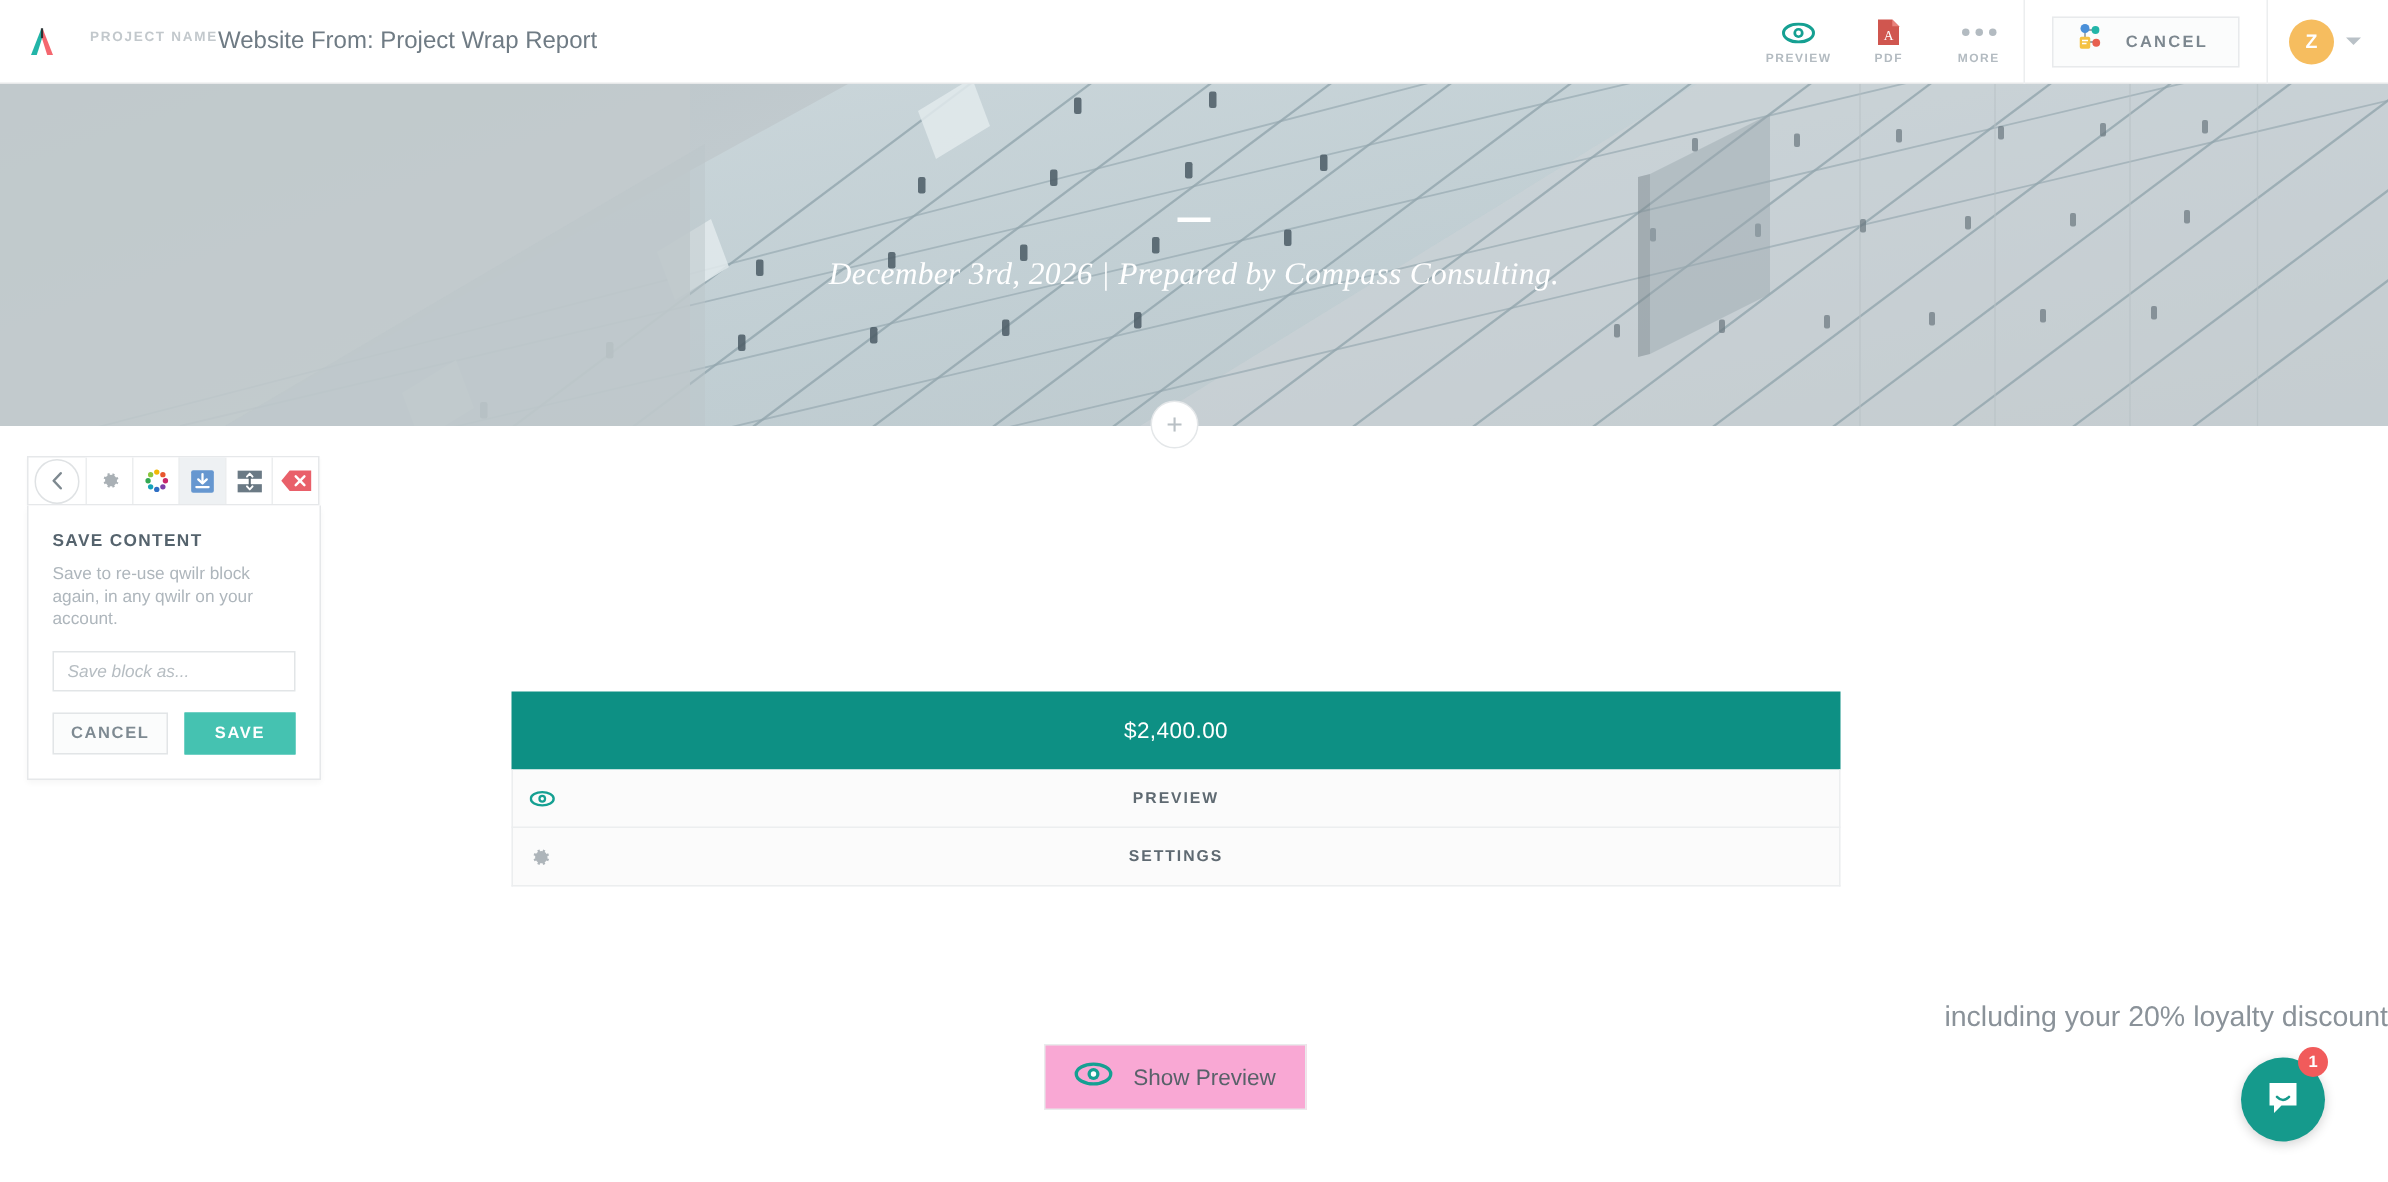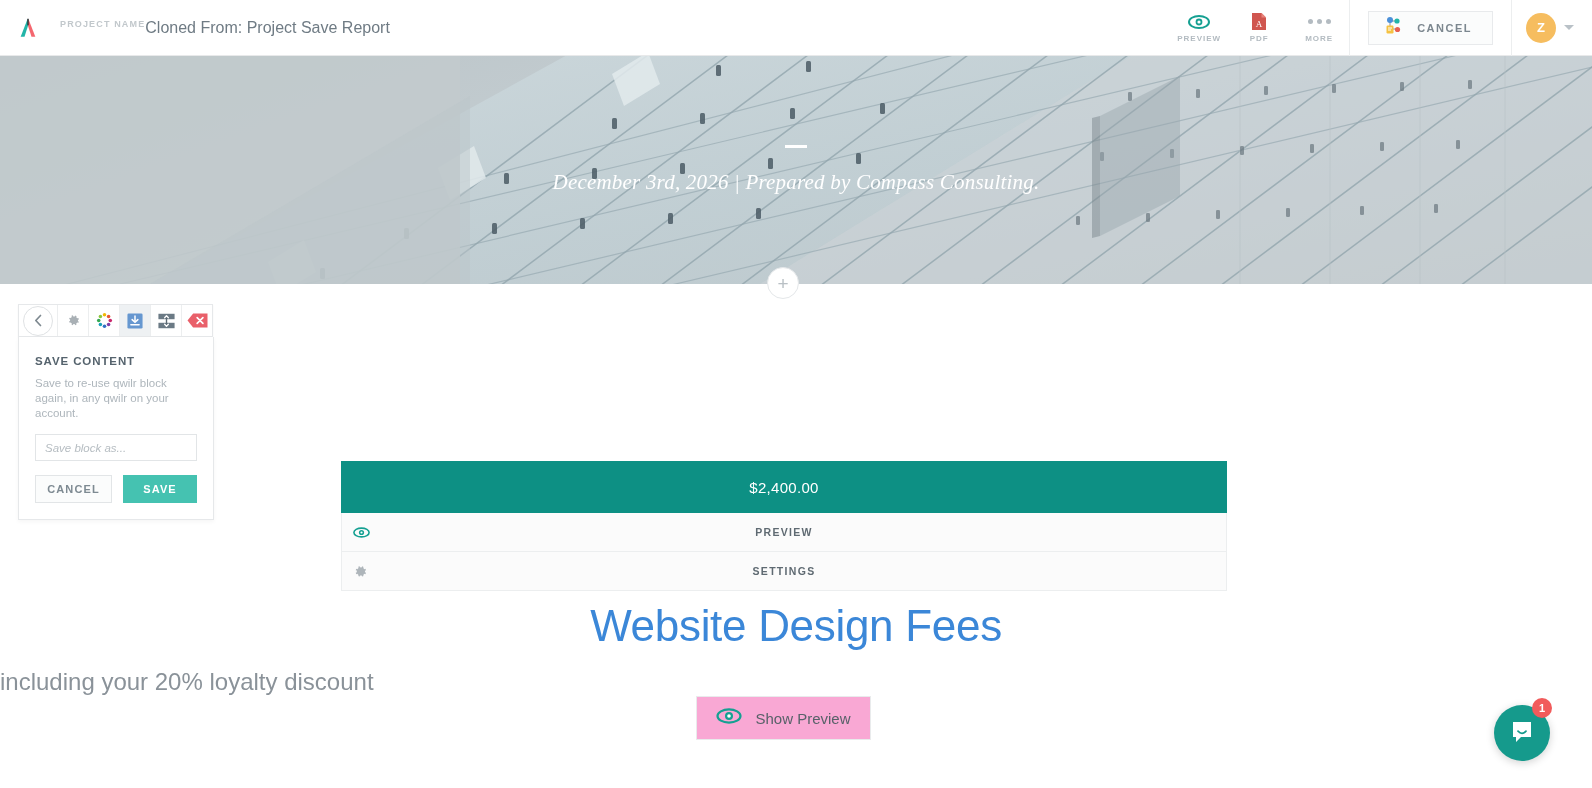--- a/index.html
+++ b/index.html
@@ -200,22 +200,22 @@
   }
 
   .headline {
     position: absolute; left: 0; right: 0; top: 305px;
     text-align: center;
     font-size: 44px; color: #3b87d8; font-weight: 400;
     letter-spacing: -.3px;
   }
   .subline {
     position: absolute; left: 0; right: 0; top: 372px;
-    text-align: left;
-    font-size: 24px; color: #8a9299; font-weight: 400;
+    text-align: right;
+    font-size: 19px; color: #8a9299; font-weight: 400;
   }
   .show-preview {
     position: absolute; left: 696px; top: 400px;
     width: 175px; height: 44px;
     background: #f9a8d4; border: 1px solid #e9ebec;
     display: flex; align-items: center; justify-content: center; gap: 13px;
     cursor: pointer;
   }
   .sp-text { font-size: 15px; color: #586169; }
 
@@ -245,21 +245,21 @@
   <div class="brand-logo">
     <svg class="logo-mark" viewBox="0 0 24 24">
       <path d="M11.4 2.5 L4 21.5 L8.2 21.5 L12 9.5 L12 2.5 Z" fill="#22b5a8"></path>
       <path d="M12.6 2.5 L20 21.5 L15.8 21.5 L12 9.5 L12 2.5 Z" fill="#f4676f"></path>
       <path d="M11.2 2 L12.8 2 L12.8 9 L11.2 9 Z" fill="#2d3436"></path>
     </svg>
   </div>
 
   <div class="project-meta">
     <div class="project-label">PROJECT NAME</div>
-    <div class="project-title">Cloned From: Project Save Report</div>
+    <div class="project-title">Website From: Project Wrap Report</div>
   </div>
 
   <div class="topbar-spacer"></div>
 
   <div class="tool-group">
 
     <div class="tool-item">
       <span class="tool-icon">
         <svg width="22" height="14" viewBox="0 0 22 14">
           <ellipse cx="11" cy="7" rx="10" ry="6" fill="none" stroke="#15a092" stroke-width="2"></ellipse>
@@ -465,21 +465,20 @@
       <span class="opt-icon">
         <svg width="15" height="15" viewBox="0 0 20 20">
           <path fill="#aeb5ba" d="M10 6.2a3.8 3.8 0 1 0 0 7.6 3.8 3.8 0 0 0 0-7.6zm0 5.6a1.8 1.8 0 1 1 0-3.6 1.8 1.8 0 0 1 0 3.6z"></path>
           <path fill="#aeb5ba" d="M17.4 11.6l-1.5-.5a6 6 0 0 0 0-2.2l1.5-.5-.8-2-1.5.6a6 6 0 0 0-1.6-1.6l.6-1.5-2-.8-.5 1.5a6 6 0 0 0-2.2 0L8.9 3l-2 .8.6 1.5a6 6 0 0 0-1.6 1.6l-1.5-.6-.8 2 1.5.5a6 6 0 0 0 0 2.2l-1.5.5.8 2 1.5-.6a6 6 0 0 0 1.6 1.6l-.6 1.5 2 .8.5-1.5a6 6 0 0 0 2.2 0l.5 1.5 2-.8-.6-1.5a6 6 0 0 0 1.6-1.6l1.5.6.8-2z"></path>
         </svg>
       </span>
       <span class="opt-label">SETTINGS</span>
     </div>
   </div>
 
-  <div class="headline">Website Design Fees</div>
   <div class="subline">including your 20% loyalty discount</div>
 
   <div class="show-preview">
     <span>
       <svg width="26" height="16" viewBox="0 0 26 16">
         <ellipse cx="13" cy="8" rx="11.5" ry="6.6" fill="none" stroke="#15a092" stroke-width="2.2"></ellipse>
         <circle cx="13" cy="8" r="4" fill="#15a092"></circle>
         <circle cx="13" cy="8" r="1.8" fill="#ffffff"></circle>
       </svg>
     </span>

